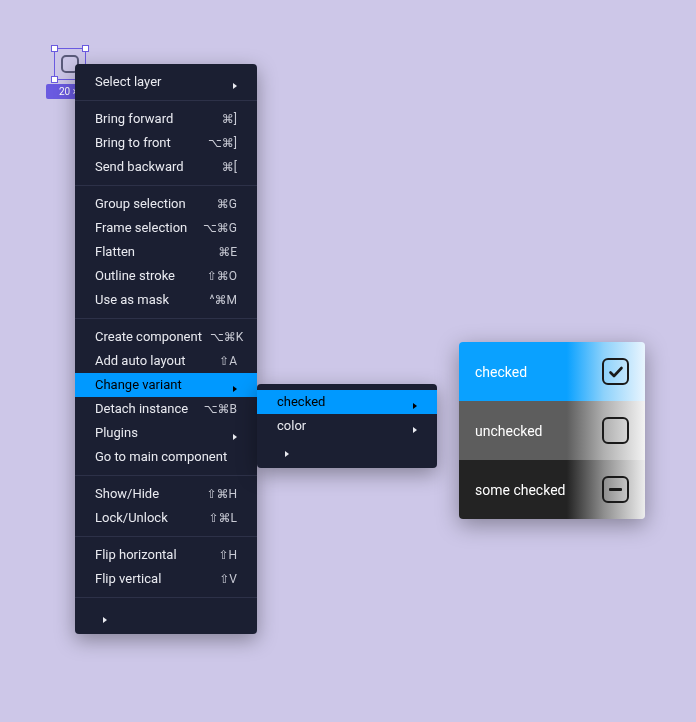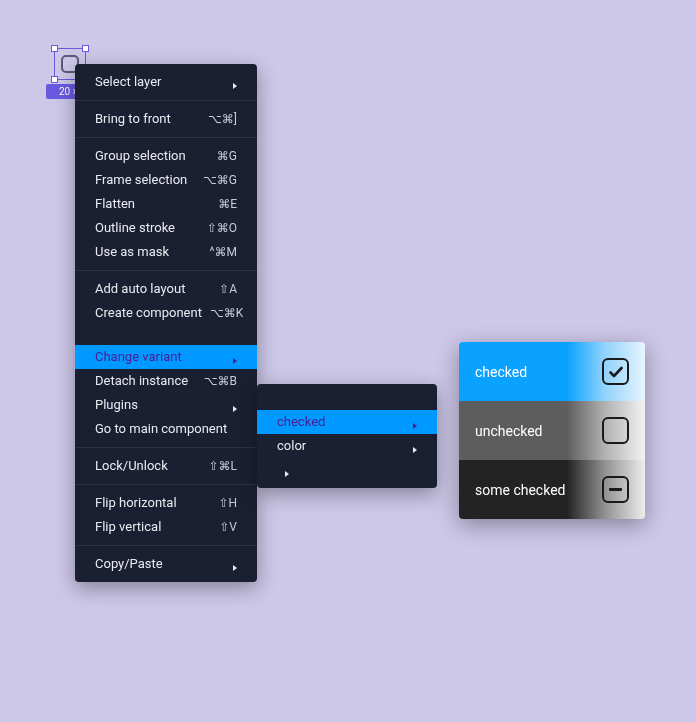--- a/index.html
+++ b/index.html
@@ -110,22 +110,21 @@
   .menu-item .arrow {
     margin-left: 8px;
     width: 0;
     height: 0;
     border-top: 3.5px solid transparent;
     border-bottom: 3.5px solid transparent;
     border-left: 4.5px solid currentColor;
   }
   .menu-item.active {
     background: var(--accent);
-    color: #4c1d95;
-    margin-top: 20px;
+    color: #000000;
   }
   .menu-sep {
     height: 1px;
     background: var(--menu-sep);
     margin: 6px 0;
   }
 
   
   .variant-panel {
     position: absolute;
@@ -181,23 +180,31 @@
   <div class="size-badge">20 ×</div>
 </div>
 
 <div class="menu main">
   <div class="menu-item">
     <span class="label">Select layer</span>
     <span class="arrow"></span>
   </div>
   <div class="menu-sep"></div>
   <div class="menu-item">
+    <span class="label">Bring forward</span>
+    <span class="shortcut">⌘]</span>
+  </div>
+  <div class="menu-item">
     <span class="label">Bring to front</span>
     <span class="shortcut">⌥⌘]</span>
   </div>
+  <div class="menu-item">
+    <span class="label">Send backward</span>
+    <span class="shortcut">⌘[</span>
+  </div>
   <div class="menu-sep"></div>
   <div class="menu-item">
     <span class="label">Group selection</span>
     <span class="shortcut">⌘G</span>
   </div>
   <div class="menu-item">
     <span class="label">Frame selection</span>
     <span class="shortcut">⌥⌘G</span>
   </div>
   <div class="menu-item">
@@ -207,59 +214,62 @@
   <div class="menu-item">
     <span class="label">Outline stroke</span>
     <span class="shortcut">⇧⌘O</span>
   </div>
   <div class="menu-item">
     <span class="label">Use as mask</span>
     <span class="shortcut">^⌘M</span>
   </div>
   <div class="menu-sep"></div>
   <div class="menu-item">
+    <span class="label">Create component</span>
+    <span class="shortcut">⌥⌘K</span>
+  </div>
+  <div class="menu-item">
     <span class="label">Add auto layout</span>
     <span class="shortcut">⇧A</span>
   </div>
-  <div class="menu-item">
-    <span class="label">Create component</span>
-    <span class="shortcut">⌥⌘K</span>
-  </div>
   <div class="menu-item active">
     <span class="label">Change variant</span>
     <span class="arrow"></span>
   </div>
   <div class="menu-item">
     <span class="label">Detach instance</span>
     <span class="shortcut">⌥⌘B</span>
   </div>
   <div class="menu-item">
     <span class="label">Plugins</span>
     <span class="arrow"></span>
   </div>
   <div class="menu-item">
     <span class="label">Go to main component</span>
   </div>
   <div class="menu-sep"></div>
   <div class="menu-item">
+    <span class="label">Show/Hide</span>
+    <span class="shortcut">⇧⌘H</span>
+  </div>
+  <div class="menu-item">
     <span class="label">Lock/Unlock</span>
     <span class="shortcut">⇧⌘L</span>
   </div>
   <div class="menu-sep"></div>
   <div class="menu-item">
     <span class="label">Flip horizontal</span>
     <span class="shortcut">⇧H</span>
   </div>
   <div class="menu-item">
     <span class="label">Flip vertical</span>
     <span class="shortcut">⇧V</span>
   </div>
   <div class="menu-sep"></div>
   <div class="menu-item">
-    <span class="label">Copy/Paste</span>
     <span class="arrow"></span>
   </div>
 </div>
 
 <div class="menu sub">
   <div class="menu-item active">
     <span class="label">checked</span>
     <span class="arrow"></span>
   </div>
   <div class="menu-item">

